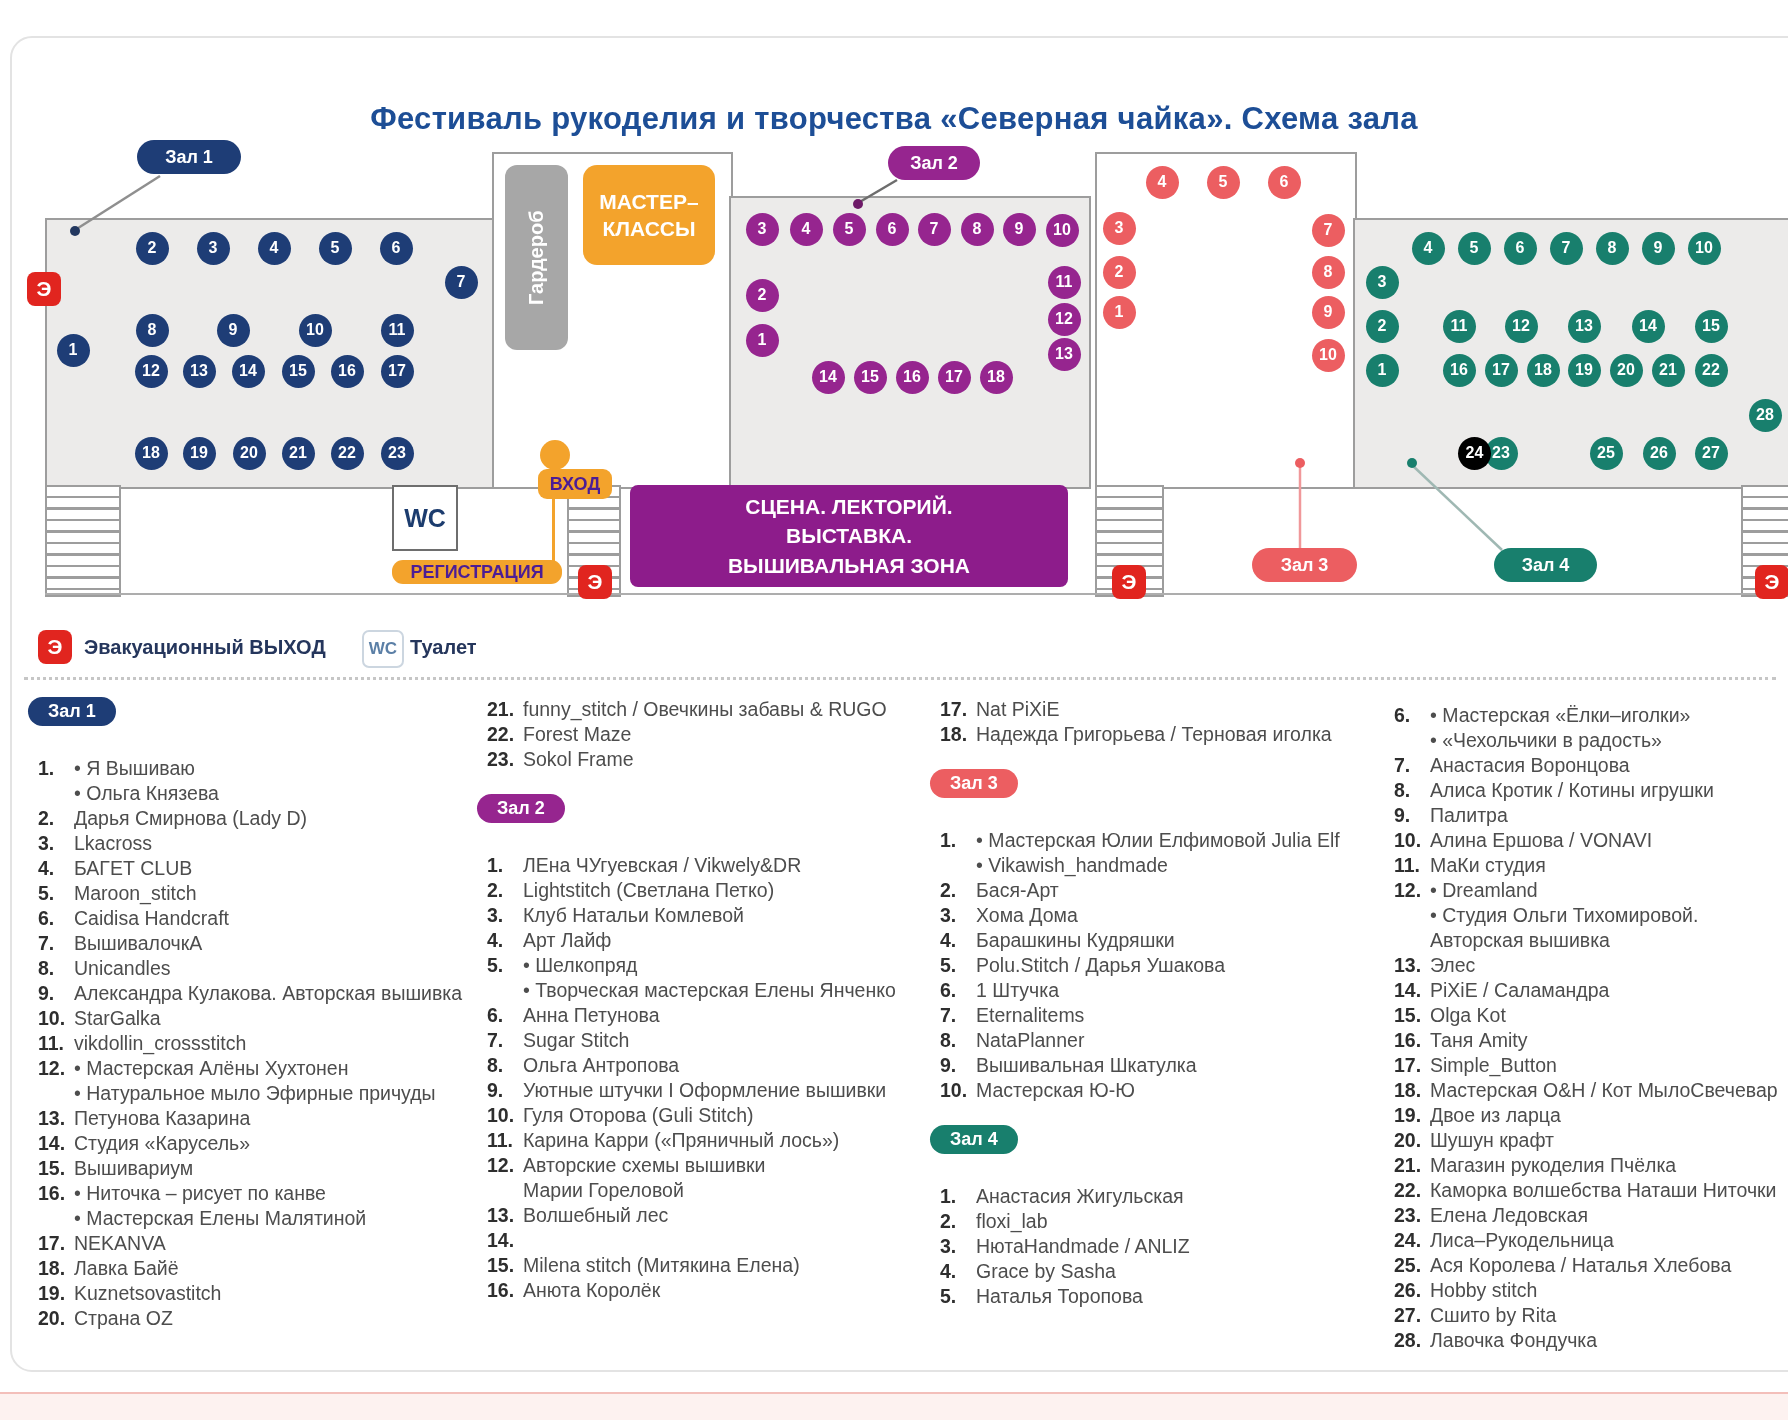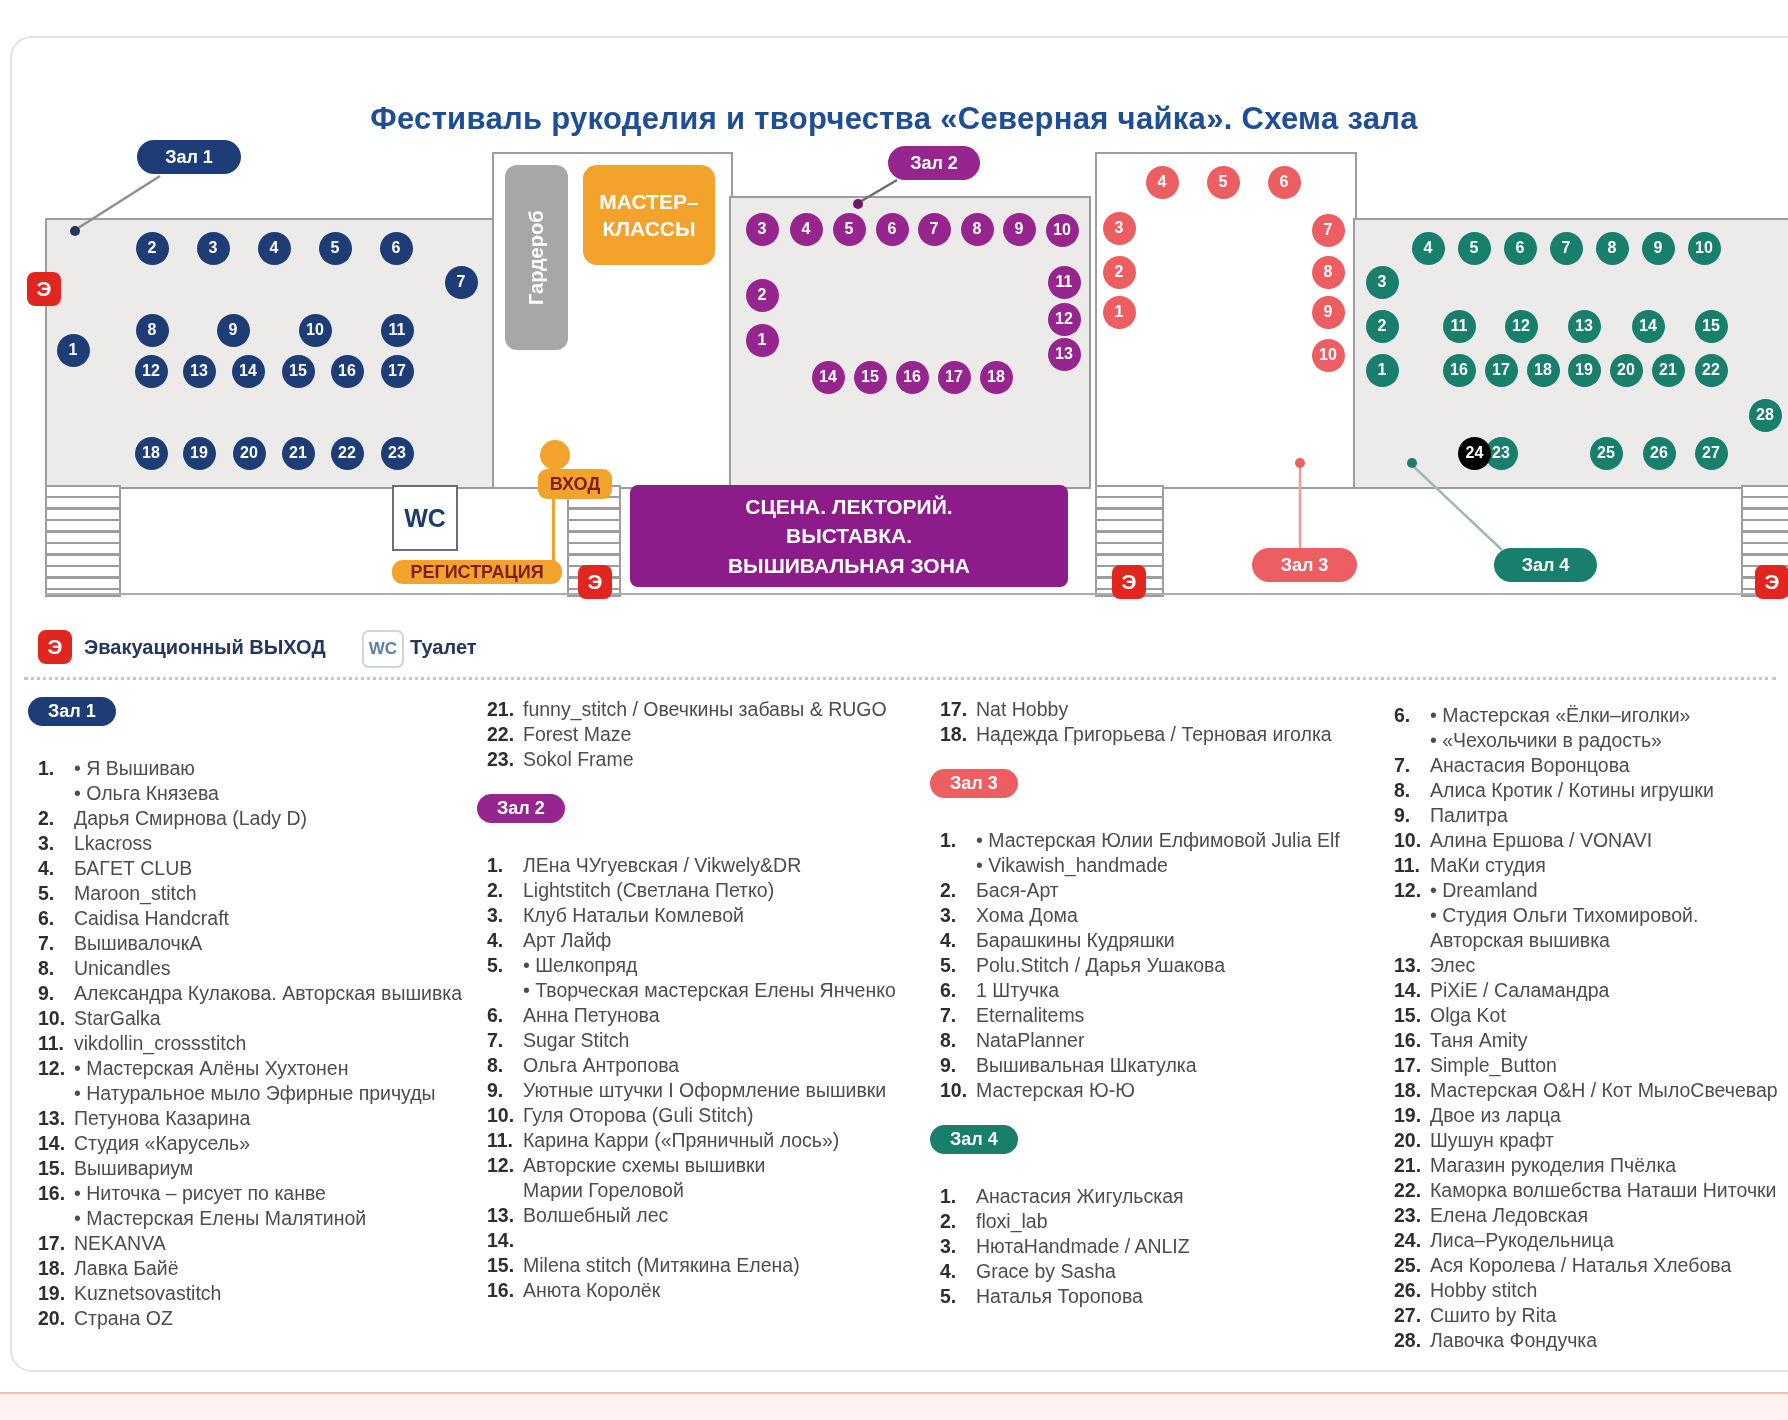--- a/index.html
+++ b/index.html
@@ -25,21 +25,21 @@
         font-weight:700;font-size:16px;display:flex;align-items:center;
         justify-content:center;z-index:7;}
   .cloakroom{position:absolute;left:505px;top:165px;width:63px;height:185px;
         background:#a7a7a7;border-radius:12px;color:#fff;font-weight:700;font-size:20px;
         display:flex;align-items:center;justify-content:center;z-index:6;
         writing-mode:vertical-rl;transform:rotate(180deg);}
   .workshops{position:absolute;left:583px;top:165px;width:132px;height:100px;
         background:var(--orange);border-radius:14px;color:#fff;font-weight:800;font-size:21px;
         display:flex;align-items:center;justify-content:center;text-align:center;
         white-space:pre-line;line-height:1.3;z-index:6;}
-  .orange-badge{position:absolute;background:var(--orange);color:#7f1d1d;font-weight:800;
+  .orange-badge{position:absolute;background:var(--orange);color:#4c1d95;font-weight:800;
         border-radius:9px;display:flex;align-items:center;justify-content:center;z-index:9;}
   .entrance-badge{left:538px;top:469px;width:74px;height:30px;font-size:18px;}
   .registration-badge{left:392px;top:560px;width:170px;height:24px;font-size:18px;border-radius:11px;}
   .reg-dot{position:absolute;left:540px;top:440px;width:30px;height:30px;border-radius:50%;
         background:var(--orange);z-index:8;}
   .reg-line{position:absolute;left:552px;top:468px;width:3px;height:95px;
         background:var(--orange);z-index:5;}
   .wc-box{position:absolute;left:392px;top:485px;width:62px;height:62px;background:#fff;
         border:2px solid #6e6e6e;color:#1c3c6e;font-weight:800;font-size:25px;
         display:flex;align-items:center;justify-content:center;z-index:6;}
@@ -340,21 +340,21 @@
           <div class="dir-text">Milena stitch (Митякина Елена)</div>
         </div><div class="dir-item">
           <span class="dir-num">16.</span>
           <div class="dir-text">Анюта Королёк</div>
         </div></div>
     </div>
   <div class="dir-col" id="col-2" style="left:930px;top:697px;width:455px;">
       <div class="dir-section">
         <div class="dir-item">
           <span class="dir-num">17.</span>
-          <div class="dir-text">Nat Hobby</div>
+          <div class="dir-text">Nat PiXiE</div>
         </div>
         <div class="dir-item">
           <span class="dir-num">18.</span>
           <div class="dir-text">Надежда Григорьева / Терновая иголка</div>
         </div>
       </div>
       <div class="dir-section"><div class="dir-badge" style="background: rgb(236, 94, 97);">Зал 3</div><div class="dir-item">
           <span class="dir-num">1.</span>
           <div class="dir-text">• Мастерская Юлии Елфимовой Julia Elf<br>• Vikawish_handmade</div>
         </div><div class="dir-item">

